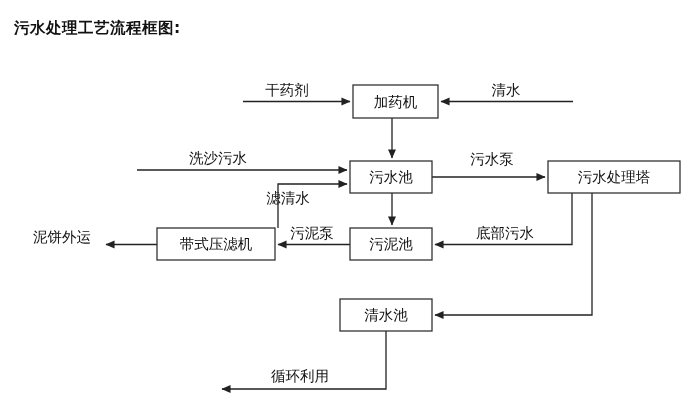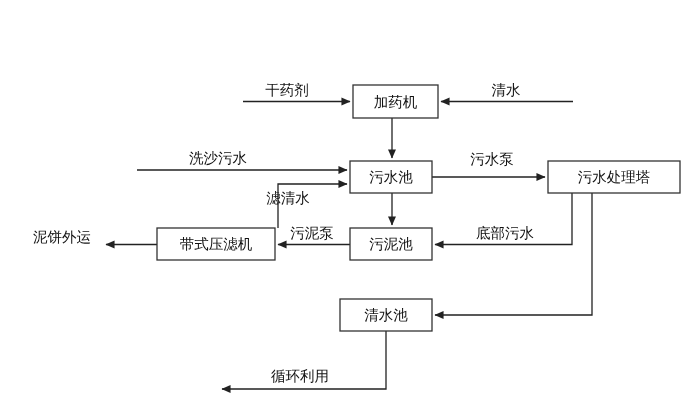--- a/index.html
+++ b/index.html
@@ -55,20 +55,21 @@
     stroke: #222222;
     stroke-width: 1.3;
     fill: none;
   }
 </style>
 </head>
 <body>
 
 <div id="page">
 
+  <div id="title">污水处理工艺流程框图:</div>
 
   <svg id="flow" viewBox="0 0 700 420">
     <defs>
       <marker id="arrow" viewBox="0 0 10 10" refX="9.4" refY="5" markerWidth="7" markerHeight="7" orient="auto-start-reverse">
         <path d="M 0 0.6 L 10 5 L 0 9.4 z" fill="#222222"></path>
       </marker>
     </defs>
 
     <path class="link" d="M 243 101.5 L 350 101.5" marker-end="url(#arrow)"></path>
 

